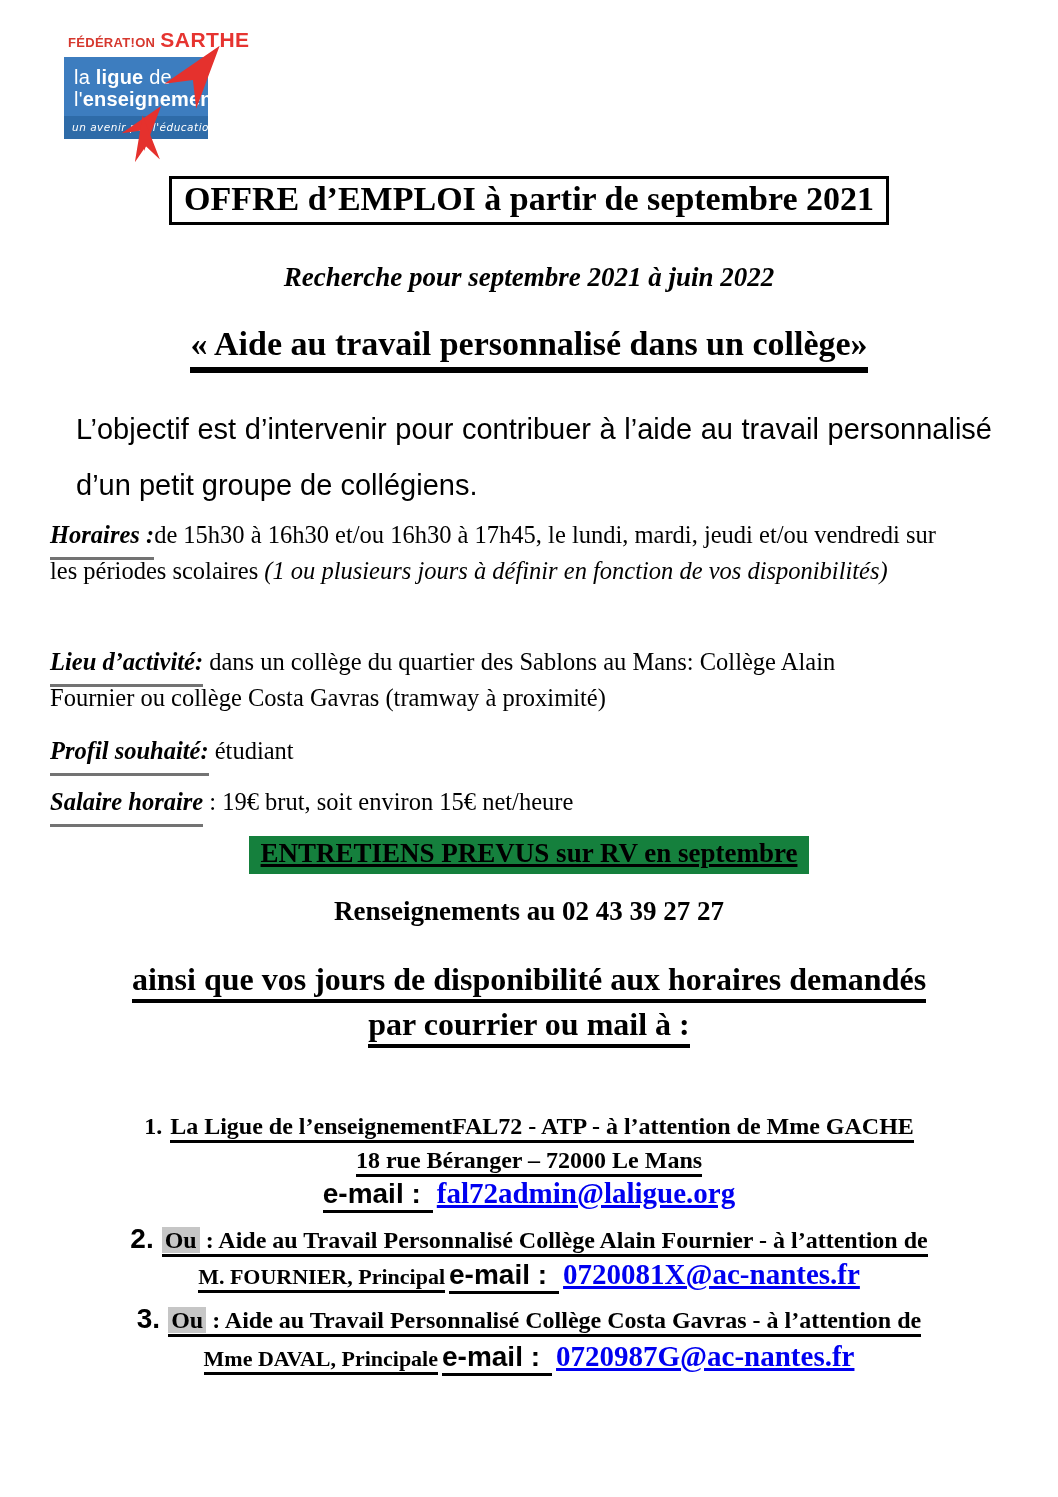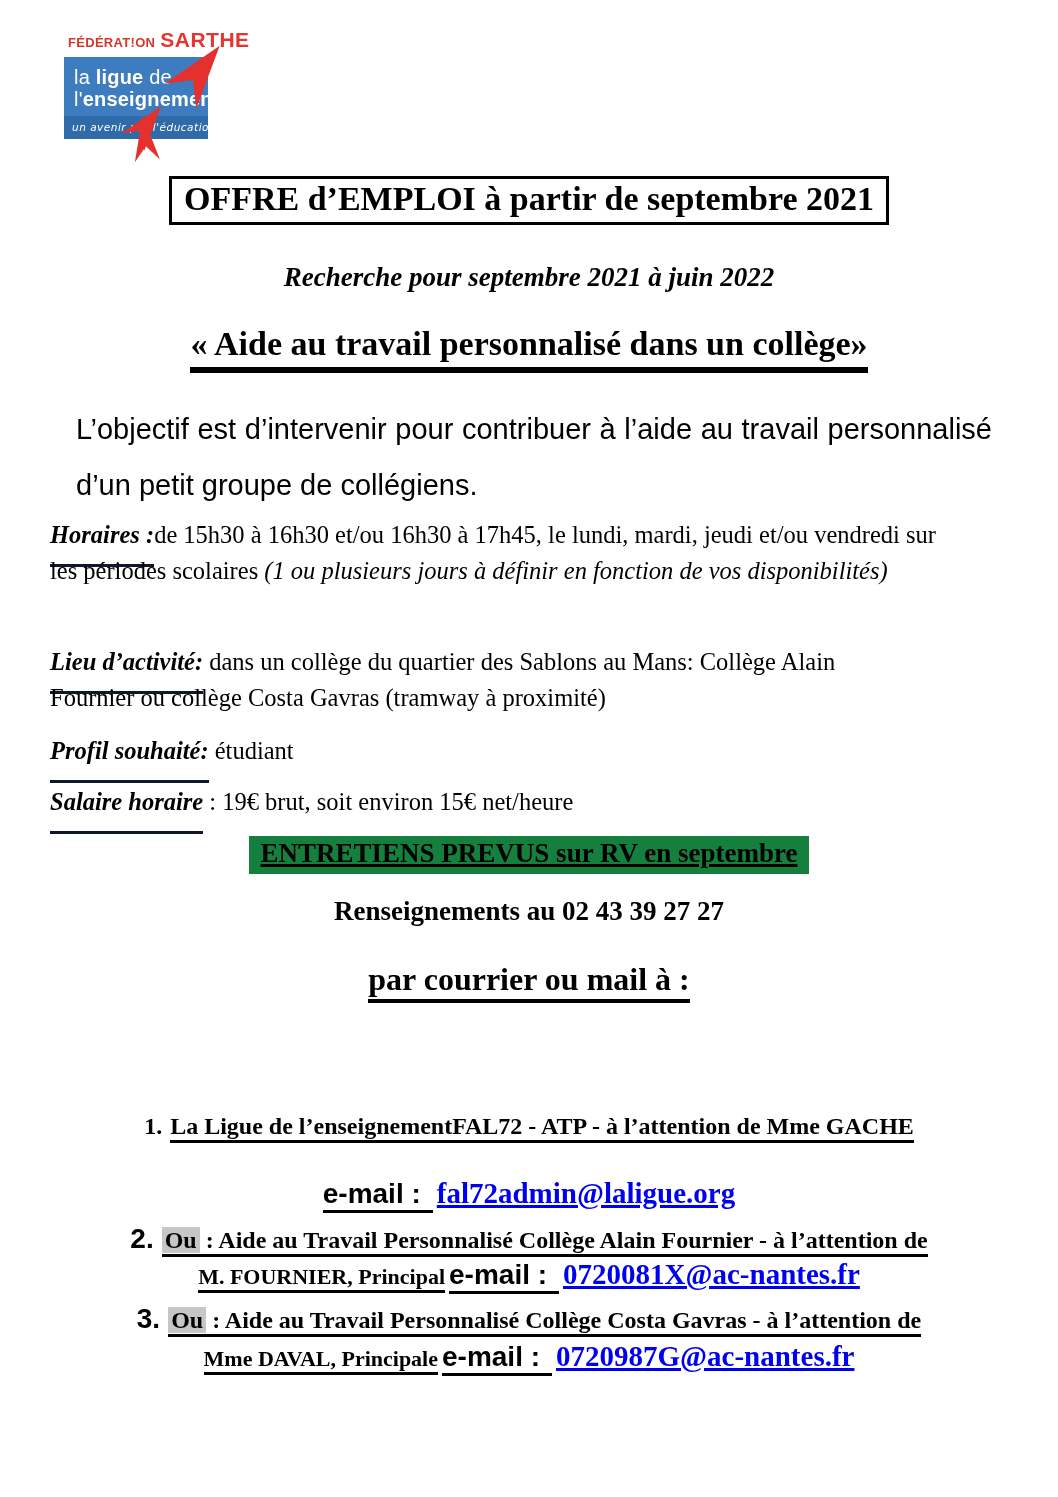--- a/index.html
+++ b/index.html
@@ -37,21 +37,21 @@
 
   .objective{position:absolute;top:401px;left:76px;right:66px;
     font-family:Liberation Sans, sans-serif;font-size:29px;line-height:56px;text-align:justify;}
 
   
   .para{position:absolute;font-size:24.5px;line-height:36px;}
   .p-horaires{top:517px;left:50px;right:100px;}
   .p-lieu{top:644px;left:50px;right:150px;}
   .p-profil{top:733px;left:50px;right:100px;}
   .p-salaire{top:784px;left:50px;right:100px;}
-  .lbl{font-weight:bold;font-style:italic;border-bottom:3px solid #0f172a;padding-bottom:16px;}
+  .lbl{font-weight:bold;font-style:italic;border-bottom:3px solid #737373;padding-bottom:9px;}
   .note-italic{font-style:italic;}
 
   
   .banner-wrap{top:836px;}
   .banner{display:inline-block;background:#15803d;font-size:27px;font-weight:bold;padding:2px 12px 5px 12px;}
   .banner .u{text-decoration:underline;text-decoration-thickness:2.5px;}
   .info-line{top:896px;font-size:27px;font-weight:bold;}
 
   
   .send{top:958px;font-size:32px;font-weight:bold;line-height:43px;}
@@ -123,25 +123,29 @@
     <span class="lbl">Salaire horaire</span> <span>: 19€ brut, soit environ 15€ net/heure</span>
   </div>
 
   <div class="abs center banner-wrap">
     <span class="banner"><span class="u">ENTRETIENS PREVUS sur RV en septembre</span></span>
   </div>
 
   <div class="abs center info-line">Renseignements au 02 43 39 27 27</div>
 
   <div class="abs center send">
+    <div><span class="u">ainsi que vos jours de disponibilité aux horaires demandés</span></div>
     <div><span class="u">par courrier ou mail à :</span></div>
   </div>
 
   <div class="abs center c-line c1-l1">
     <span class="num">1.</span><span class="u3">La Ligue de l’enseignementFAL72  - ATP - à l’attention de Mme GACHE</span>
+  </div>
+  <div class="abs center c-line c1-l2">
+    <span class="u3">18 rue Béranger – 72000 Le Mans</span>
   </div>
   <div class="abs center c1-l3">
     <span class="email-lbl u3">e-mail :</span> <span class="email-link">fal72admin@laligue.org</span>
   </div>
 
   <div class="abs center c-line c2-l1">
     <span class="num num-big">2.</span><span class="u3"><span class="gray">Ou</span> <span>: Aide au Travail Personnalisé Collège Alain Fournier - à l’attention de</span></span>
   </div>
   <div class="abs center c2-l2">
     <span class="name-sm u3">M. FOURNIER, Principal</span> <span class="email-lbl u3">e-mail :</span> <span class="email-link">0720081X@ac-nantes.fr</span>

